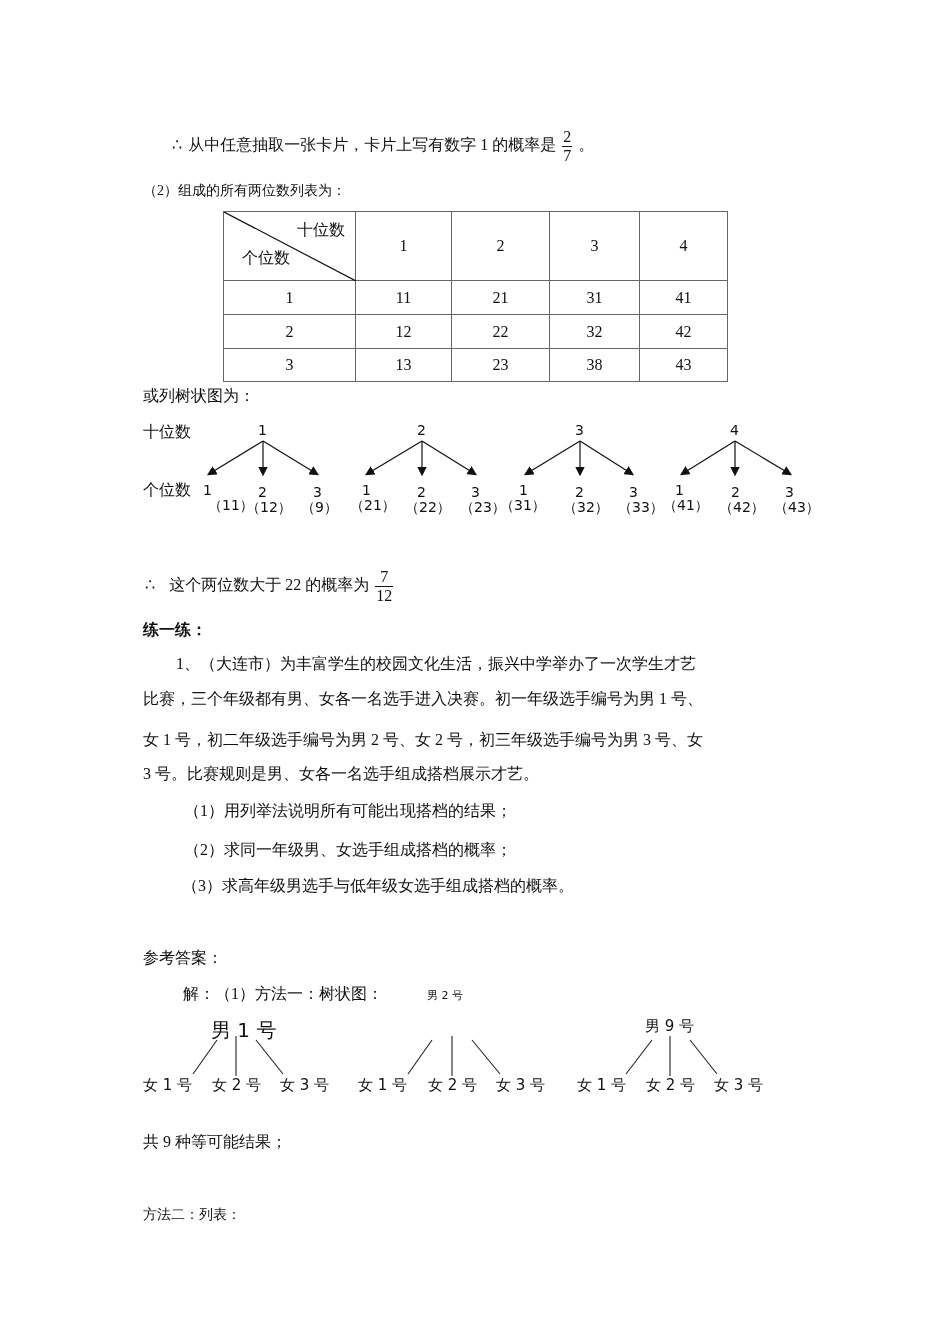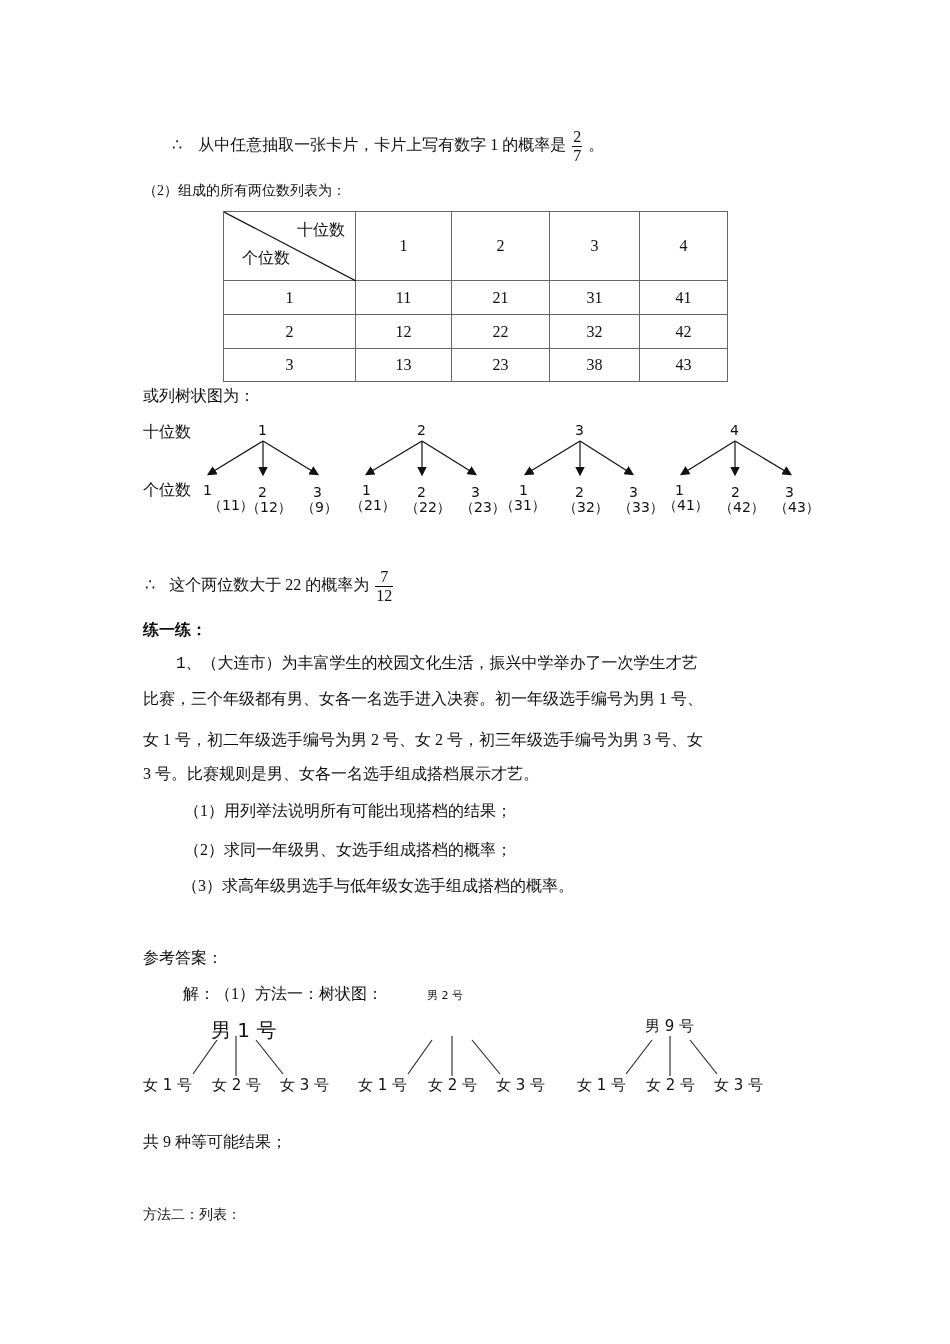--- a/index.html
+++ b/index.html
@@ -24,21 +24,21 @@
     border: 1.5px solid #666; text-align: center; padding: 0; position: relative;
   }
   .tree-font { font-family: "DejaVu Sans", sans-serif; font-size: 14px; }
   svg { position: absolute; left: 0; top: 0; }
 </style>
 </head>
 <body>
 
 <div class="abs txt" style="left:172px; top:128px;">
   <span>∴</span>
-  <span style="margin-left:12px;">从中任意抽取一张卡片，卡片上写有数字 1 的概率是</span>
+  <span style="margin-left:2px;">从中任意抽取一张卡片，卡片上写有数字 1 的概率是</span>
   <span class="frac">
     <span class="num">2</span>
     <span class="den">7</span>
   </span>
   <span>。</span>
 </div>
 
 <div class="abs small" style="left:143px; top:182px;">（2）组成的所有两位数列表为：</div>
 
 <table class="grid">
@@ -144,21 +144,21 @@
 <div class="abs txt" style="left:145px; top:568px;">
   <span>∴</span>
   <span style="margin-left:10px;">这个两位数大于 22 的概率为</span>
   <span class="frac">
     <span class="num">7</span>
     <span class="den">12</span>
   </span>
 </div>
 
 <div class="abs txt bold" style="left:143px; top:620px;">练一练：</div>
-<div class="abs txt" style="left:176px; top:654px;font-family:Liberation Mono, monospace;">1、（大连市）为丰富学生的校园文化生活，振兴中学举办了一次学生才艺</div>
+<div class="abs txt" style="left:176px; top:654px;">1、（大连市）为丰富学生的校园文化生活，振兴中学举办了一次学生才艺</div>
 <div class="abs txt" style="left:143px; top:689px;">比赛，三个年级都有男、女各一名选手进入决赛。初一年级选手编号为男 1 号、</div>
 <div class="abs txt" style="left:143px; top:730px;">女 1 号，初二年级选手编号为男 2 号、女 2 号，初三年级选手编号为男 3 号、女</div>
 <div class="abs txt" style="left:143px; top:764px;">3 号。比赛规则是男、女各一名选手组成搭档展示才艺。</div>
 <div class="abs txt" style="left:184px; top:801px;">（1）用列举法说明所有可能出现搭档的结果；</div>
 <div class="abs txt" style="left:184px; top:840px;">（2）求同一年级男、女选手组成搭档的概率；</div>
 <div class="abs txt" style="left:182px; top:876px;">（3）求高年级男选手与低年级女选手组成搭档的概率。</div>
 
 <div class="abs txt" style="left:143px; top:948px;">参考答案：</div>
 <div class="abs txt" style="left:183px; top:984px;">解：（1）方法一：树状图：</div>
 

